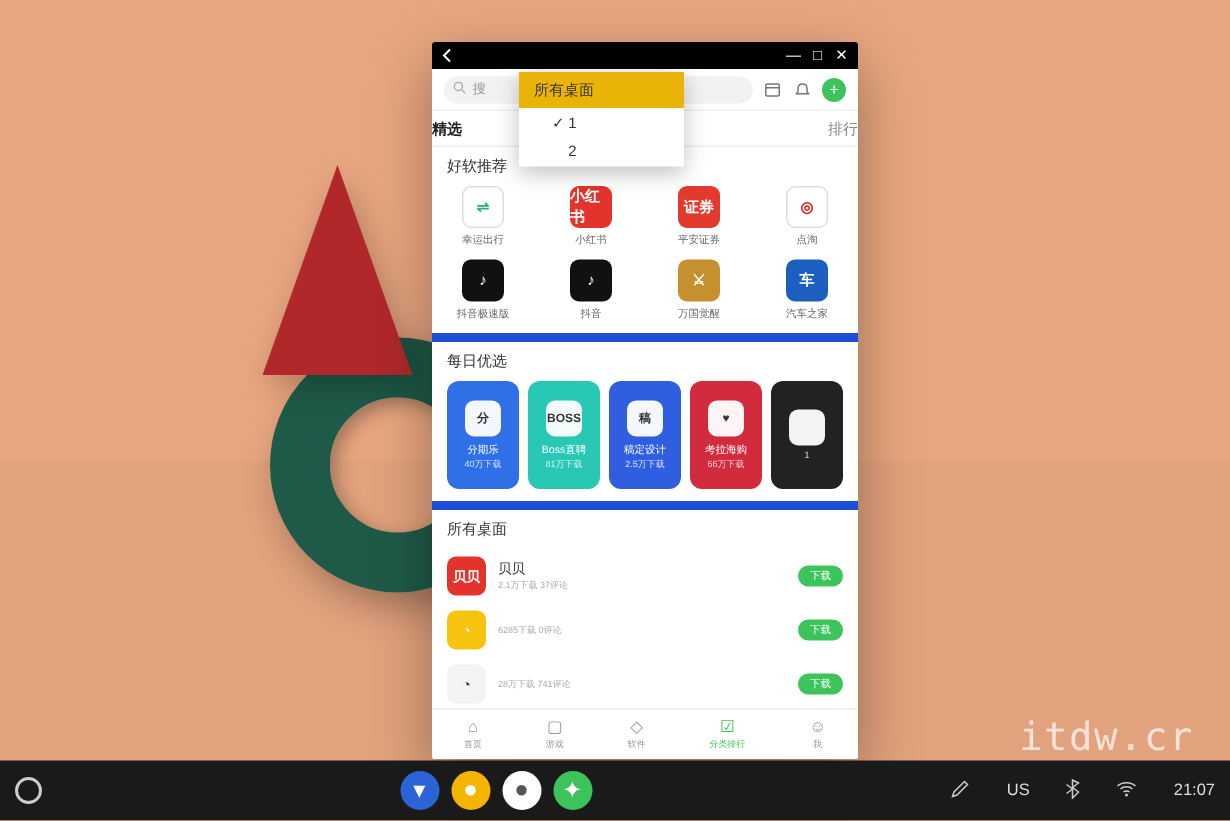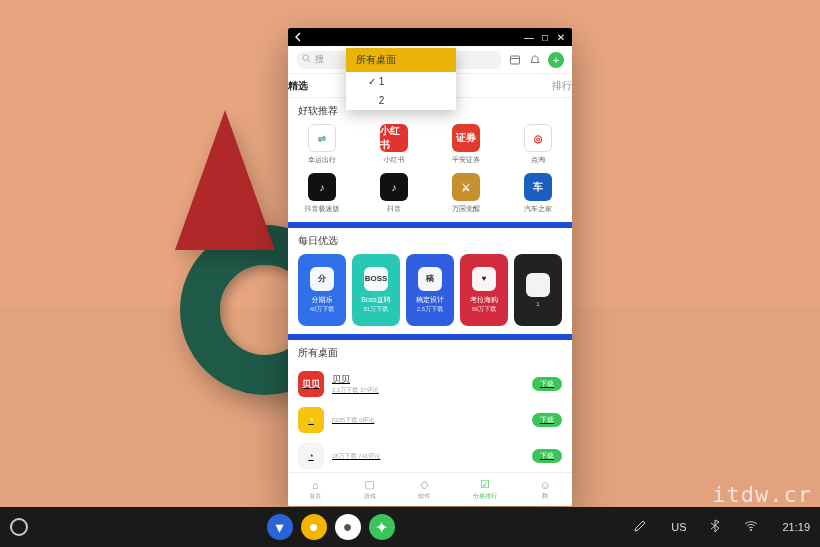--- a/index.html
+++ b/index.html
@@ -23,22 +23,22 @@
 }
 .cone {
   position: absolute; left: 175px; top: 110px;
   width: 0; height: 0;
   border-left: 50px solid transparent;
   border-right: 50px solid transparent;
   border-bottom: 140px solid #b0282a;
   filter: drop-shadow(4px 6px 10px rgba(0,0,0,0.25));
 }
 .watermark {
-  position: absolute; right: 8px; bottom: 40px;
-  color: rgba(255,255,255,0.7); font-size: 22px; letter-spacing: 1px;
+  position: absolute; right: 24px; bottom: 40px;
+  color: rgba(255,255,255,0.7); font-size: 26px; letter-spacing: 1px;
   font-family: monospace;
 }
 
 
 .app-window {
   position: absolute; left: 288px; top: 28px;
   width: 284px; height: 478px;
   background: #fff; border-radius: 2px;
   box-shadow: 0 14px 40px rgba(0,0,0,0.35);
   display: flex; flex-direction: column;
@@ -72,21 +72,21 @@
 .app-cell { width: 48px; display: flex; flex-direction: column; align-items: center; gap: 3px; }
 .app-icon { width: 28px; height: 28px; border-radius: 6px; display: flex; align-items: center; justify-content: center; font-size: 10px; color: #fff; font-weight: 600; }
 .app-label { font-size: 7px; color: #666; white-space: nowrap; }
 
 .card-row { display: flex; gap: 6px; overflow: hidden; }
 .card { width: 56px; height: 72px; border-radius: 8px; display: flex; flex-direction: column; align-items: center; justify-content: center; color: #fff; padding: 4px; }
 .card-ic { width: 24px; height: 24px; border-radius: 6px; background: rgba(255,255,255,0.95); margin-bottom: 4px; display:flex;align-items:center;justify-content:center;font-size:8px;color:#333;font-weight:700; }
 .card-name { font-size: 7px; font-weight: 500; }
 .card-sub { font-size: 6px; opacity: 0.8; }
 
-.list-item { display: flex; align-items: center; gap: 8px; padding: 5px 0; text-decoration: underline; }
+.list-item { display: flex; align-items: center; gap: 8px; padding: 5px 0; }
 .li-icon { width: 26px; height: 26px; border-radius: 6px; display:flex;align-items:center;justify-content:center;font-size:9px;color:#fff;font-weight:700; }
 .li-body { flex: 1; }
 .li-name { font-size: 9px; color: #333; }
 .li-sub { font-size: 6px; color: #aaa; }
 .li-btn { font-size: 7px; background: #3cc45a; color: #fff; padding: 2px 8px; border-radius: 8px; }
 
 .bottomnav { height: 34px; border-top: 1px solid #eee; display: flex; justify-content: space-around; align-items: center; background: #fff; }
 .bn-item { display:flex;flex-direction:column;align-items:center; gap:1px; font-size:6px; color:#999; }
 .bn-item.active { color: #3cc45a; }
 .bn-ic { font-size: 11px; }
@@ -328,15 +328,15 @@
       <svg width="10" height="14" viewBox="0 0 10 14">
           <path d="M5 1v12l4-4-4-3 4-3-4-2z M5 7 1 4 M5 7l-4 3" stroke="#ccc" fill="none" stroke-width="1"></path>
         </svg>
     </span>
     <span>
       <svg width="14" height="12" viewBox="0 0 14 12">
           <path d="M1 4c3-3 9-3 12 0M3 6c2-2 6-2 8 0M5 8c1-1 3-1 4 0" stroke="#ccc" fill="none"></path>
           <circle cx="7" cy="10" r="1" fill="#ccc"></circle>
         </svg>
     </span>
-    <span>21:19</span>
+    <span>21:07</span>
   </div>
 </div>
 
 </body></html>

